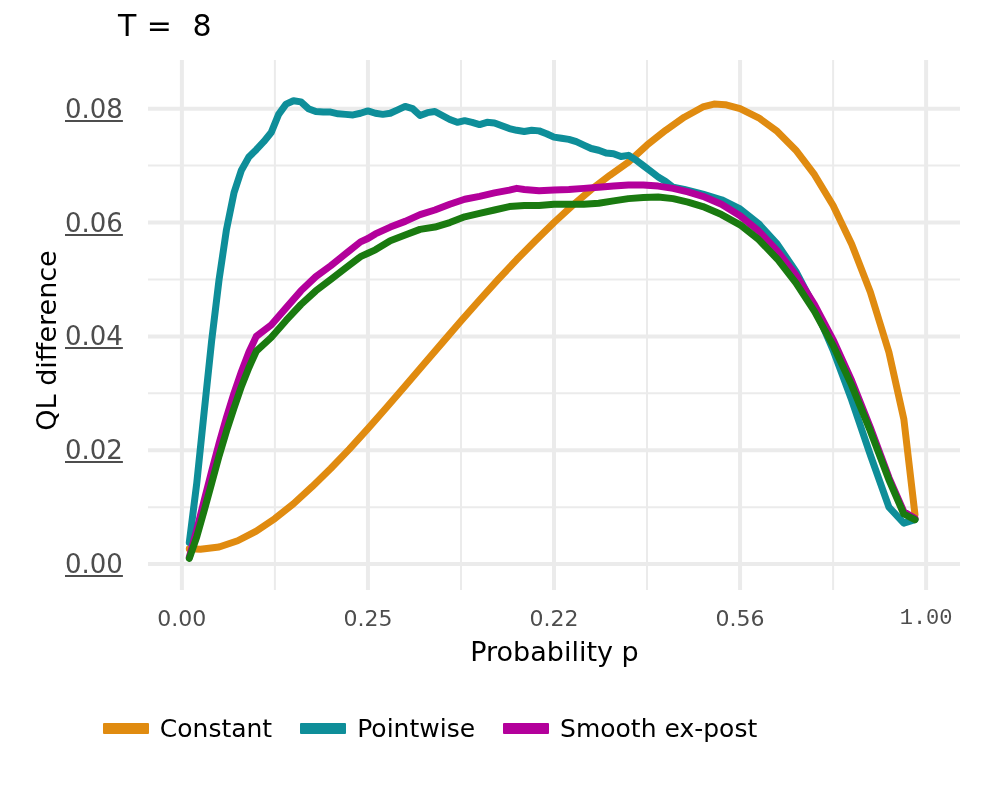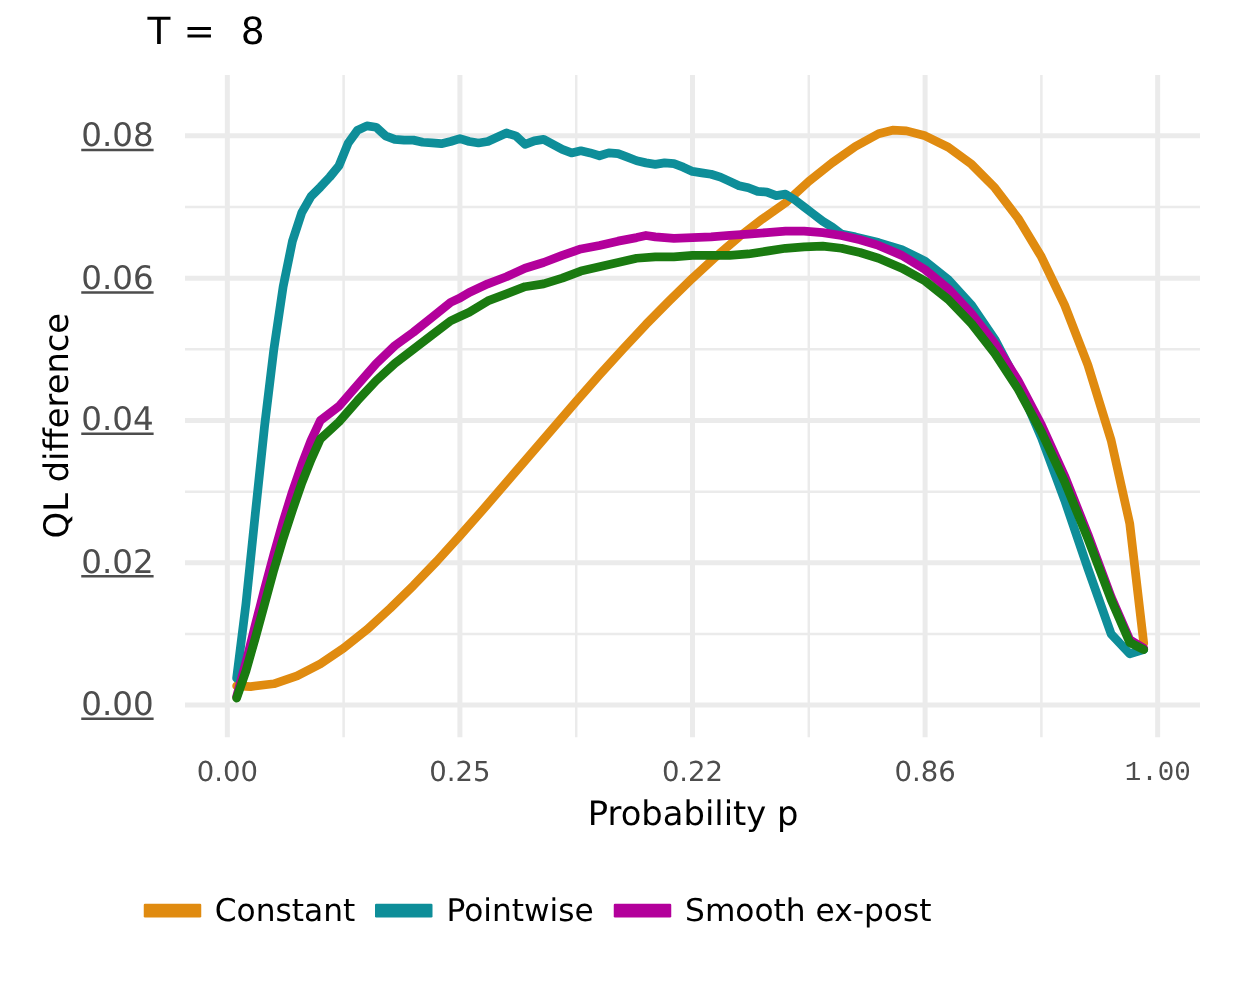--- a/index.html
+++ b/index.html
@@ -86,21 +86,21 @@
   }
   #legend {
     position: absolute;
     left: 0;
     top: 714px;
     width: 860px;
     display: flex;
     flex-direction: row;
     align-items: center;
     justify-content: center;
-    gap: 16px;
+    gap: 28px;
   }
   .legend-item {
     display: flex;
     flex-direction: row;
     align-items: center;
     gap: 11px;
   }
   .legend-key {
     width: 46px;
     height: 11px;
@@ -127,21 +127,21 @@
       <div class="y-tick-label" style="top: 450.242px; right: 866px;">0.02</div>
       <div class="y-tick-label" style="top: 336.386px; right: 866px;">0.04</div>
       <div class="y-tick-label" style="top: 222.53px; right: 866px;">0.06</div>
       <div class="y-tick-label" style="top: 108.673px; right: 866px;">0.08</div>
     </div>
 
   <div id="x-tick-labels">
       <div class="x-tick-label" style="left: 181.864px;">0.00</div>
       <div class="x-tick-label" style="left: 367.932px;">0.25</div>
       <div class="x-tick-label" style="left: 554px;">0.22</div>
-      <div class="x-tick-label" style="left: 740.068px;">0.86</div>
+      <div class="x-tick-label" style="left: 740.068px;">0.56</div>
       <div class="x-tick-label" style="left: 926.136px; font-family: Liberation Mono, monospace;">1.00</div>
     </div>
 
   <div id="plot-area">
     <svg id="plot-svg" width="812" height="530">
         <line x1="0" x2="812" y1="447.1697099892589" y2="447.1697099892589" stroke="#EBEBEB" stroke-width="2"></line>
         <line x1="0" x2="812" y1="333.3136412459721" y2="333.3136412459721" stroke="#EBEBEB" stroke-width="2"></line>
         <line x1="0" x2="812" y1="219.45757250268525" y2="219.45757250268525" stroke="#EBEBEB" stroke-width="2"></line>
         <line x1="0" x2="812" y1="105.6015037593985" y2="105.6015037593985" stroke="#EBEBEB" stroke-width="2"></line>
         <line y1="0" y2="530" x1="126.8982584784601" x2="126.8982584784601" stroke="#EBEBEB" stroke-width="2"></line>

